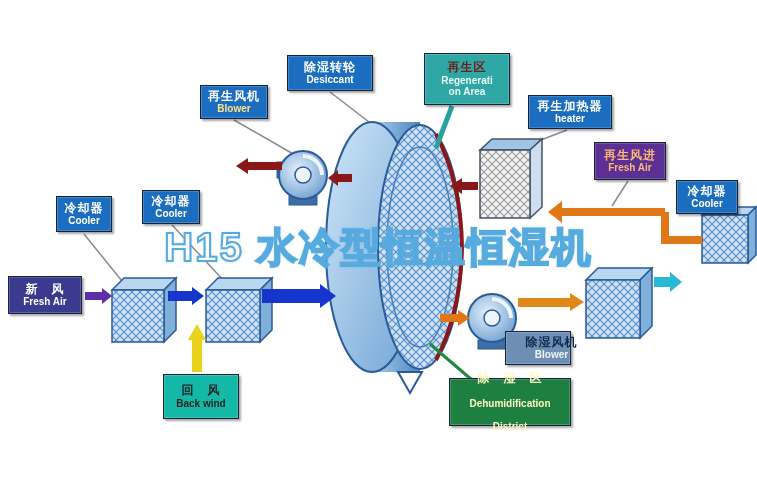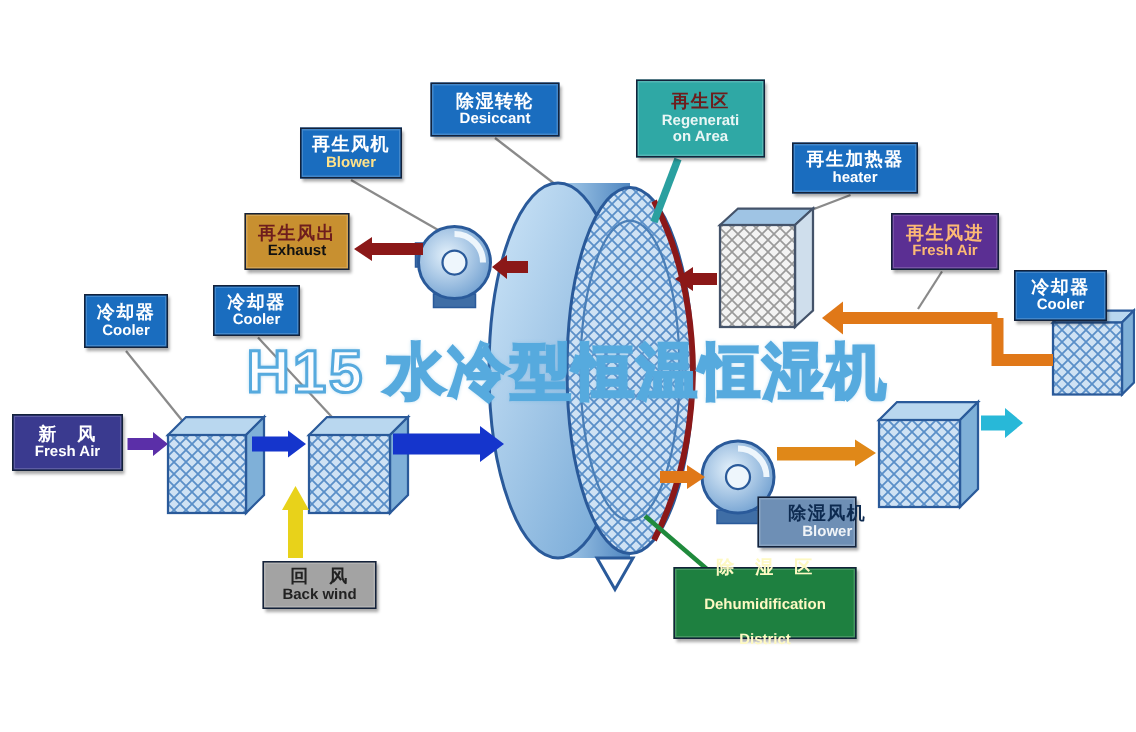--- a/index.html
+++ b/index.html
@@ -19,21 +19,21 @@
   #lbl-regen-blower .en{color:#ffe28a;}
   #lbl-regen-heater{left:528px;top:95px;width:84px;height:34px;background:#1a6dbf;color:#fff;}
   #lbl-exhaust{left:163px;top:142px;width:70px;height:38px;background:#c89030;color:#111;}
   #lbl-exhaust .zh{color:#6e1d1d;}
   #lbl-regen-fresh{left:594px;top:142px;width:72px;height:38px;background:#5b2f93;color:#fdba74;}
   #lbl-cooler-left{left:56px;top:196px;width:56px;height:36px;background:#1a6dbf;color:#fff;}
   #lbl-cooler-mid{left:142px;top:190px;width:58px;height:34px;background:#1a6dbf;color:#fff;}
   #lbl-cooler-right{left:676px;top:180px;width:62px;height:34px;background:#1a6dbf;color:#fff;}
   #lbl-fresh-air{left:8px;top:276px;width:74px;height:38px;background:#3a3a8f;color:#fff;}
   #lbl-air-supply{left:676px;top:258px;width:76px;height:38px;background:#38bcd8;color:#0a2a6a;}
-  #lbl-back-wind{left:163px;top:374px;width:76px;height:32px;background:#a3a3a3;color:#222;margin-left:12px;}
+  #lbl-back-wind{left:163px;top:374px;width:76px;height:45px;background:#14b8a6;color:#222;}
   #lbl-dehumid-blower{left:505px;top:331px;width:66px;height:34px;background:#6e8fb5;color:#0d2a50;padding-left:28px;}
   #lbl-dehumid-blower .en{color:#f0f4f8;}
   #lbl-dehumid-area{left:449px;top:378px;width:122px;height:48px;background:#1e8040;color:#fef9c3;gap:12px;}
   #lbl-dehumid-area .en{font-size:10px;}
   .watermark{position:absolute;left:0;right:0;top:220px;z-index:4;text-align:center;
              font-size:40px;font-weight:bold;letter-spacing:2px;color:#fbfdff;
              -webkit-text-stroke:2px #56aade;text-shadow:0 0 3px rgba(86,170,222,.85);
              pointer-events:none;white-space:nowrap;}
 </style>
 </head>
@@ -160,24 +160,20 @@
   <span class="en">on Area</span>
 </div>
 <div class="label" id="lbl-regen-blower">
   <span class="zh">再生风机</span>
   <span class="en">Blower</span>
 </div>
 <div class="label" id="lbl-regen-heater">
   <span class="zh">再生加热器</span>
   <span class="en">heater</span>
 </div>
-<div class="label" id="lbl-exhaust">
-  <span class="zh">再生风出</span>
-  <span class="en">Exhaust</span>
-</div>
 <div class="label" id="lbl-regen-fresh">
   <span class="zh">再生风进</span>
   <span class="en">Fresh Air</span>
 </div>
 <div class="label" id="lbl-cooler-left">
   <span class="zh">冷却器</span>
   <span class="en">Cooler</span>
 </div>
 <div class="label" id="lbl-cooler-mid">
   <span class="zh">冷却器</span>

